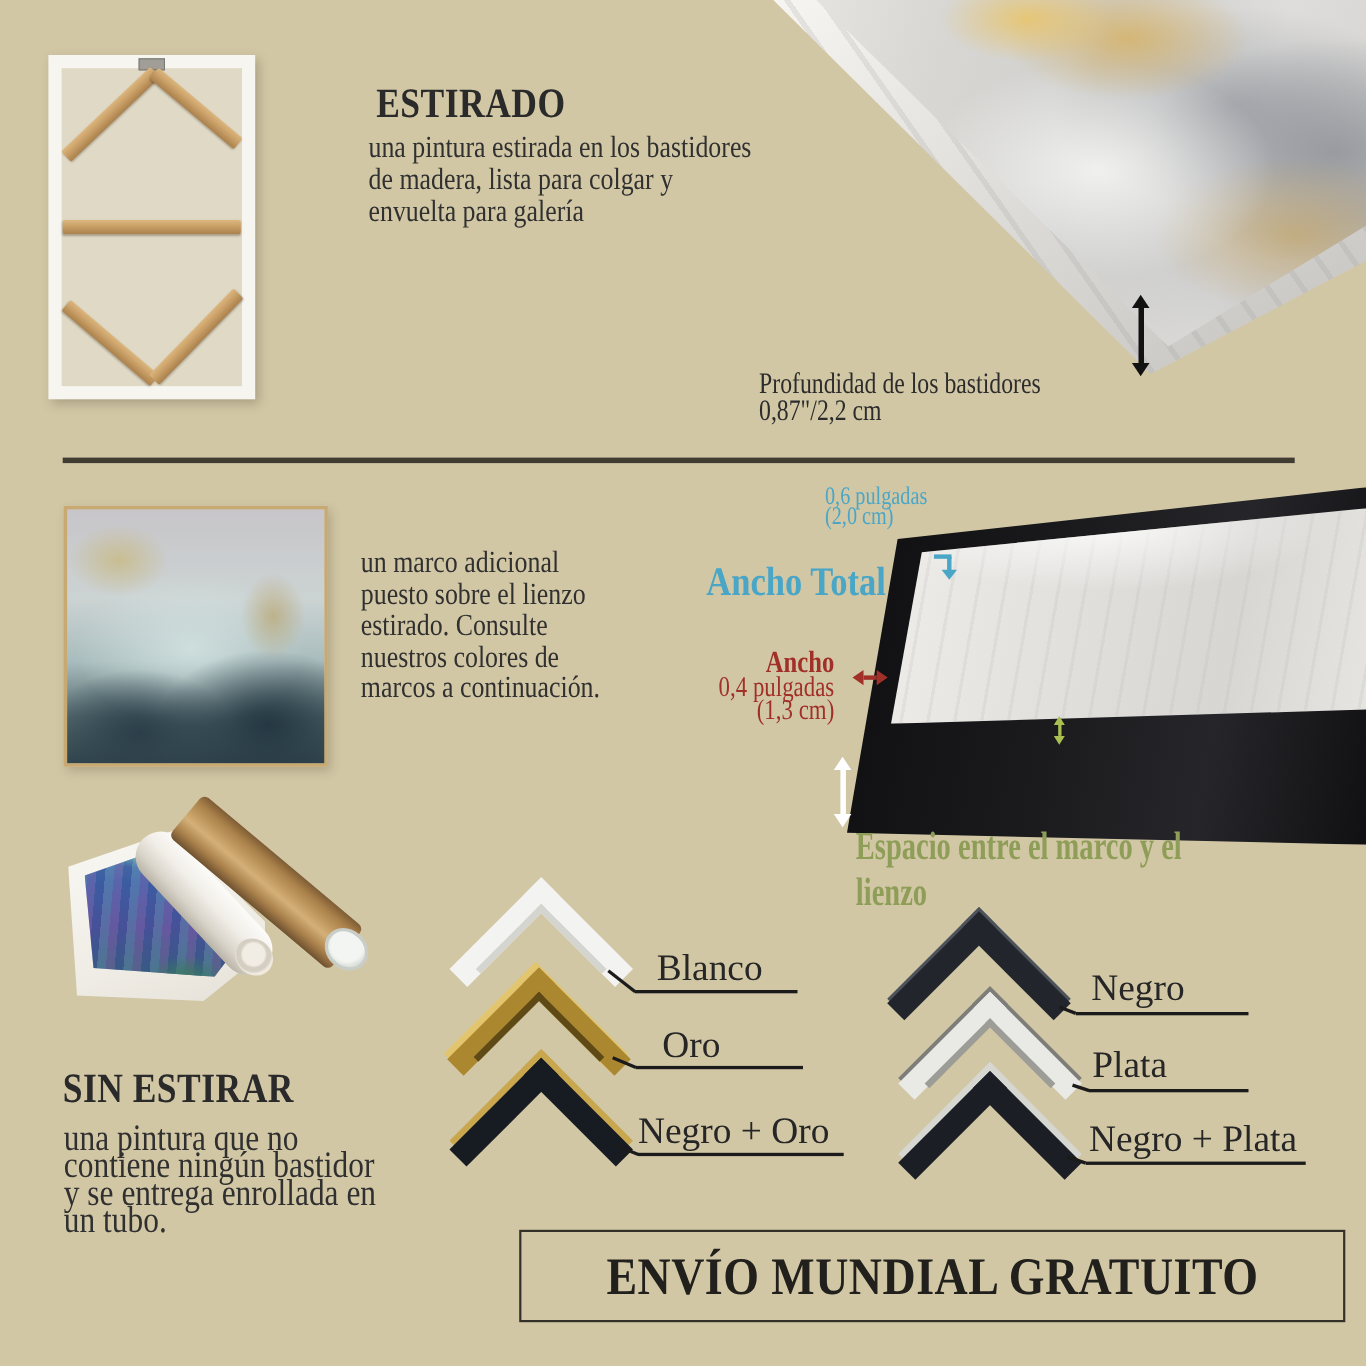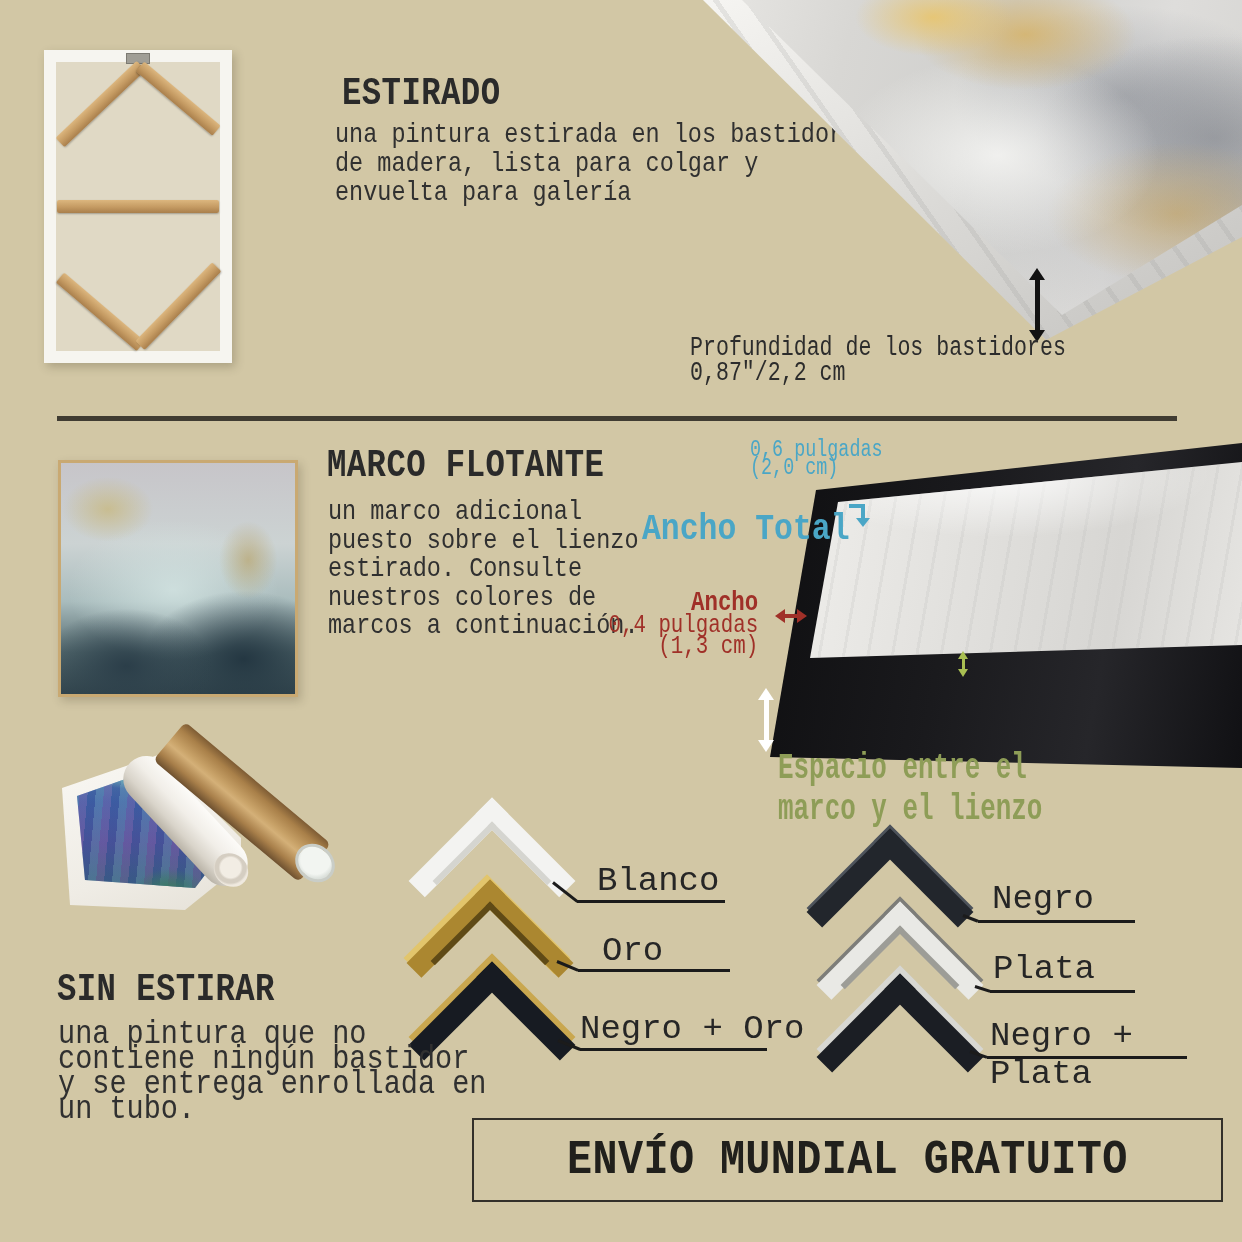--- a/index.html
+++ b/index.html
@@ -1,19 +1,19 @@
 <!DOCTYPE html>
 <html><head>
 <meta charset="utf-8">
 <style>
   html,body{margin:0;padding:0;background:#888;}
   .stage{
     position:relative;width:1242px;height:1242px;margin:0 auto;
     background:#d2c7a5;overflow:hidden;
-    font-family:Liberation Mono, monospace;
+    font-family:Liberation Serif, serif;
     color:#2e2e2e;
   }
   .abs{position:absolute;}
   .pre{white-space:pre-line;}
   .sx{display:inline-block;transform-origin:0 0;}
   .sx85{transform:scaleX(.85);}
   .sx84{transform:scaleX(.84);}
   .sx80{transform:scaleX(.8);}
   .sx72{transform:scaleX(.72);}
   .oright{transform-origin:100% 0;}
@@ -171,23 +171,20 @@
   </div>
   <div class="abs note" style="left:690px;top:336px;">
     <span class="sx sx80 pre">Profundidad de los bastidores
 0,87"/2,2 cm</span>
   </div>
 
   <div class="abs divider"></div>
 
   <div class="abs floater"></div>
 
-  <div class="abs title" style="left:327px;top:444px;">
-    <span class="sx sx85">MARCO FLOTANTE</span>
-  </div>
   <div class="abs para" style="left:328px;top:498px;line-height:28.5px;">
     <span class="sx sx84 pre">un marco adicional
 puesto sobre el lienzo
 estirado. Consulte
 nuestros colores de
 marcos a continuación.</span>
   </div>
 
   <div class="abs diagram">
     <div class="dframe"></div>

